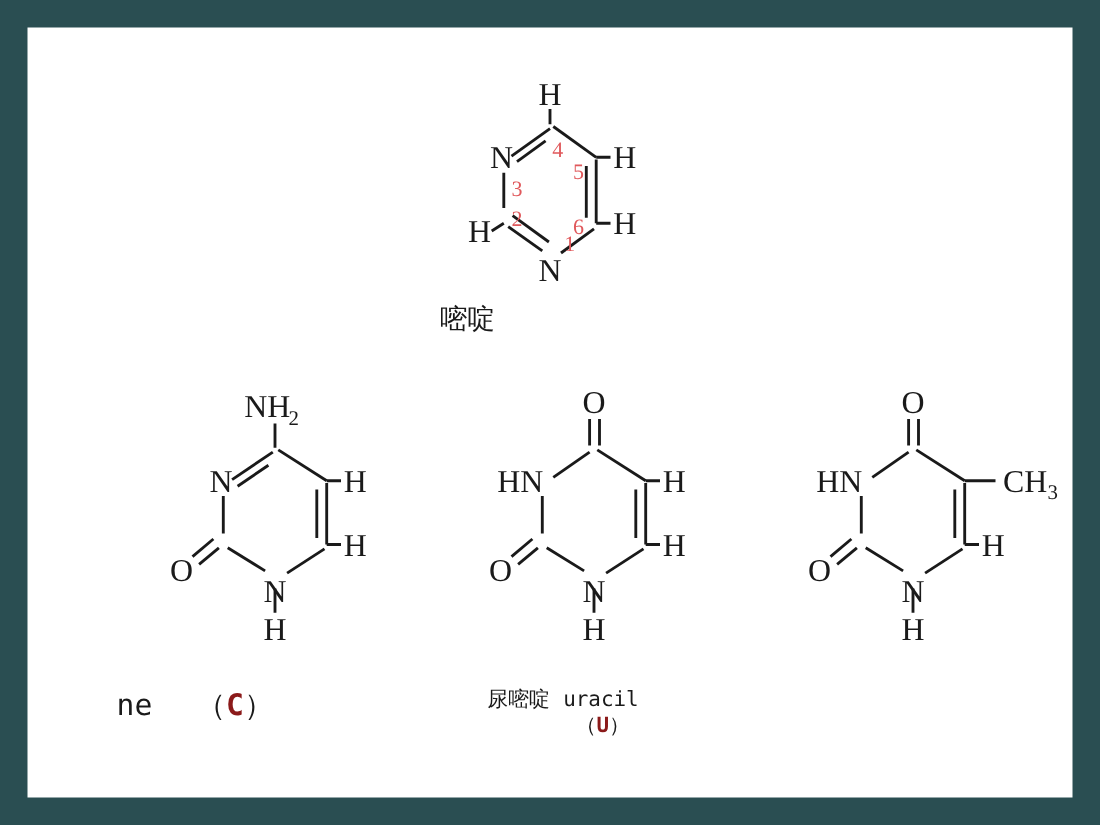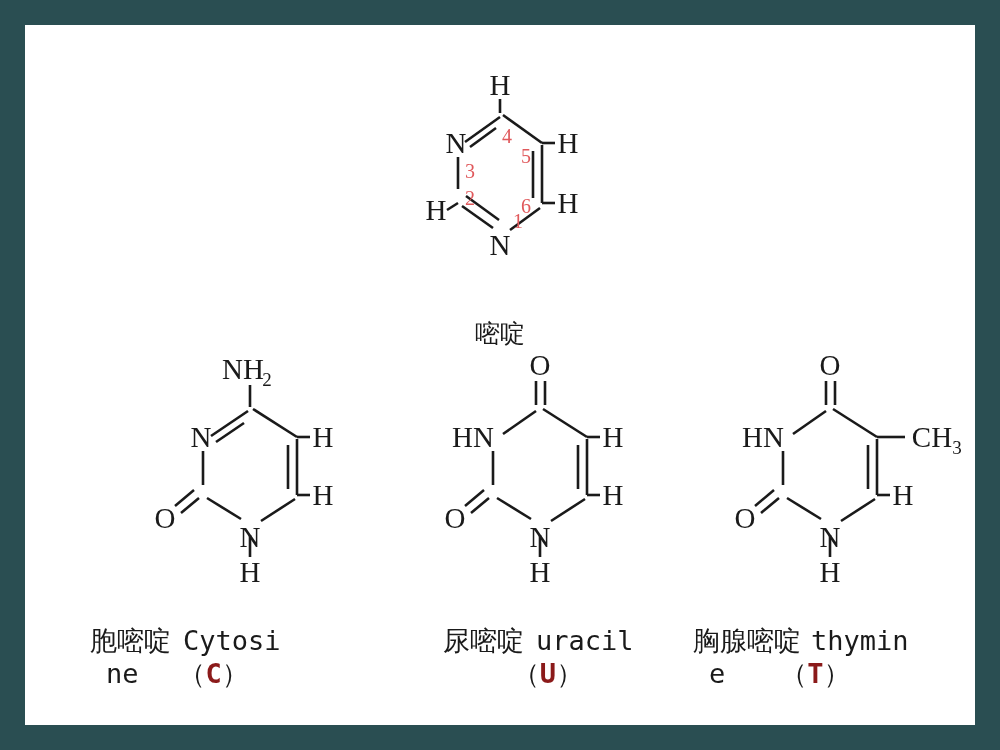--- a/index.html
+++ b/index.html
@@ -97,21 +97,21 @@
 
       <text class="num" x="107" y="78" font-size="20" text-anchor="middle">4</text>
       <text class="num" x="70" y="113" font-size="20" text-anchor="middle">3</text>
       <text class="num" x="70" y="140" font-size="20" text-anchor="middle">2</text>
       <text class="num" x="118" y="163" font-size="20" text-anchor="middle">1</text>
       <text class="num" x="126" y="98" font-size="20" text-anchor="middle">5</text>
       <text class="num" x="126" y="148" font-size="20" text-anchor="middle">6</text>
     </svg>
   </div>
 
-  <div class="label-cjk" style="left:375px; top:248px; width:200px; text-align:center; font-size:25px;margin-top:44px;">嘧啶</div>
+  <div class="label-cjk" style="left:375px; top:248px; width:200px; text-align:left; font-size:25px;">嘧啶</div>
 
   <div class="struct" style="left:120px; top:310px; width:230px; height:275px;text-decoration:underline;">
     <svg width="230" height="275" viewBox="0 0 230 275">
 
       <line x1="103" y1="76" x2="66" y2="101" stroke-width="2.6"></line>
       <line x1="99" y1="88" x2="71" y2="107" stroke-width="2.6"></line>
 
       <line x1="58" y1="116" x2="58" y2="150" stroke-width="2.6"></line>
 
       <line x1="62" y1="163" x2="96" y2="184" stroke-width="2.6"></line>
@@ -140,23 +140,20 @@
       <text x="20" y="193" font-size="29" text-anchor="middle">O</text>
       <text x="105" y="212" font-size="29" text-anchor="middle">N</text>
       <text x="105" y="247" font-size="29" text-anchor="middle">H</text>
       <text x="178" y="112" font-size="29" text-anchor="middle">H</text>
       <text x="178" y="170" font-size="29" text-anchor="middle">H</text>
     </svg>
   </div>
 
   <div class="caption" style="left:65px; top:600px; width:275px; font-size:27px;">
     <div style="white-space:nowrap;">
-      <span class="cap-cjk">胞嘧啶</span><span class="cap-latin" style="margin-left:12px;">Cytosi</span>
-    </div>
-    <div style="white-space:nowrap;">
       <span class="cap-latin">ne</span><span class="cap-cjk" style="margin-left:40px;">（</span><span class="redletter">C</span><span class="cap-cjk">）</span>
     </div>
   </div>
 
   <div class="struct" style="left:410px; top:310px; width:230px; height:275px;">
     <svg width="230" height="275" viewBox="0 0 230 275">
 
       <line x1="101" y1="76" x2="68" y2="99" stroke-width="2.6"></line>
 
       <line x1="58" y1="116" x2="58" y2="150" stroke-width="2.6"></line>
@@ -185,21 +182,21 @@
       <text x="105" y="40" font-size="29" text-anchor="middle">O</text>
       <text x="38" y="112" font-size="29" text-anchor="middle">HN</text>
       <text x="20" y="193" font-size="29" text-anchor="middle">O</text>
       <text x="105" y="212" font-size="29" text-anchor="middle">N</text>
       <text x="105" y="247" font-size="29" text-anchor="middle">H</text>
       <text x="178" y="112" font-size="29" text-anchor="middle">H</text>
       <text x="178" y="170" font-size="29" text-anchor="middle">H</text>
     </svg>
   </div>
 
-  <div class="caption" style="left:418px; top:600px; width:250px; font-size:27px;">
+  <div class="caption" style="left:418px; top:600px; width:250px; font-size:19px;">
     <div style="white-space:nowrap;">
       <span class="cap-cjk">尿嘧啶</span><span class="cap-latin" style="margin-left:12px;">uracil</span>
     </div>
     <div style="white-space:nowrap; text-align:center; padding-right:40px;">
       <span class="cap-cjk">（</span><span class="redletter">U</span><span class="cap-cjk">）</span>
     </div>
   </div>
 
   <div class="struct" style="left:700px; top:310px; width:250px; height:275px;">
     <svg width="250" height="275" viewBox="0 0 250 275">
@@ -233,22 +230,14 @@
       <text x="38" y="112" font-size="29" text-anchor="middle">HN</text>
       <text x="20" y="193" font-size="29" text-anchor="middle">O</text>
       <text x="105" y="212" font-size="29" text-anchor="middle">N</text>
       <text x="105" y="247" font-size="29" text-anchor="middle">H</text>
       <text x="207" y="112" font-size="29" text-anchor="middle">CH</text>
       <text x="232" y="119" font-size="19" text-anchor="middle">3</text>
       <text x="178" y="170" font-size="29" text-anchor="middle">H</text>
     </svg>
   </div>
 
-  <div class="caption" style="left:668px; top:600px; width:290px; font-size:27px;">
-    <div style="white-space:nowrap;">
-      <span class="cap-cjk">胸腺嘧啶</span><span class="cap-latin" style="margin-left:10px;">thymin</span>
-    </div>
-    <div style="white-space:nowrap;">
-      <span class="cap-latin">e</span><span class="cap-cjk" style="margin-left:55px;">（</span><span class="redletter">T</span><span class="cap-cjk">）</span>
-    </div>
-  </div>
 
 </div>
 
 </body></html>

